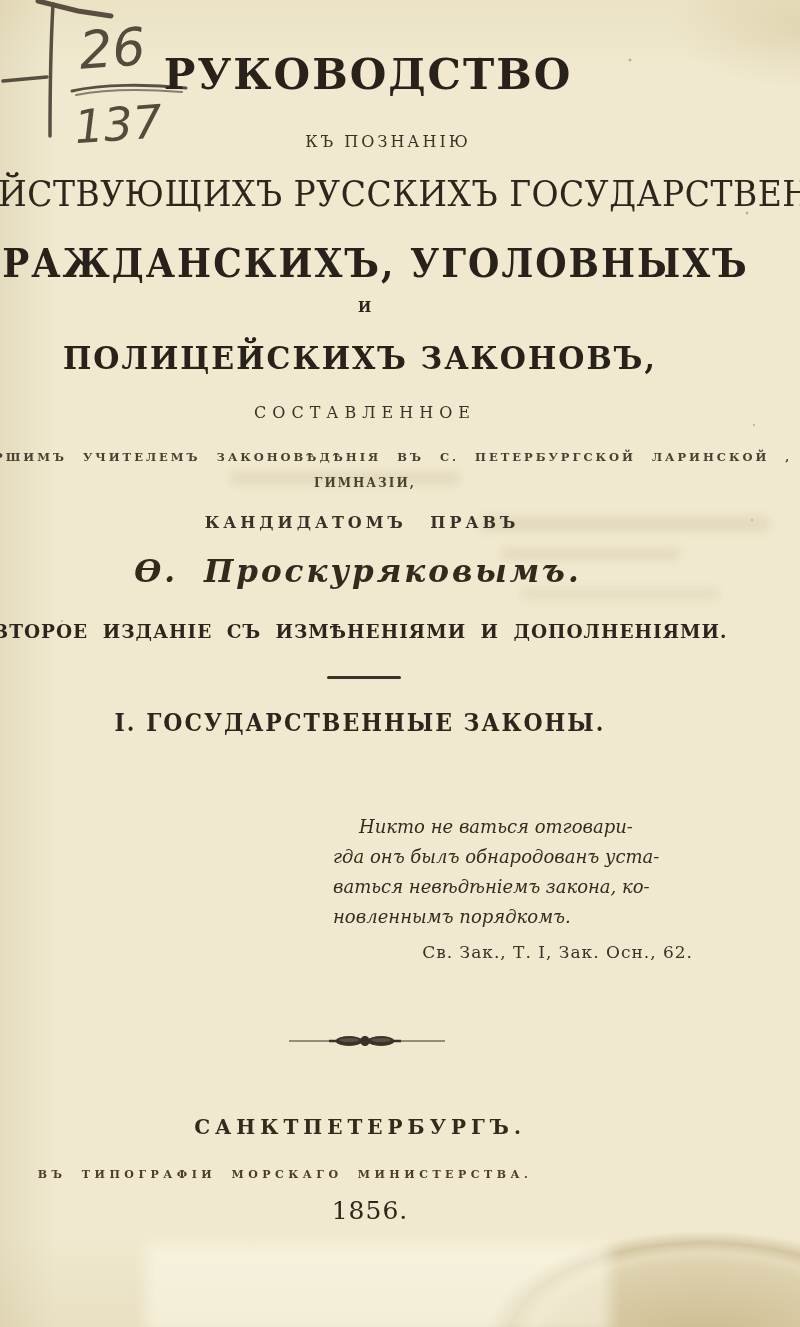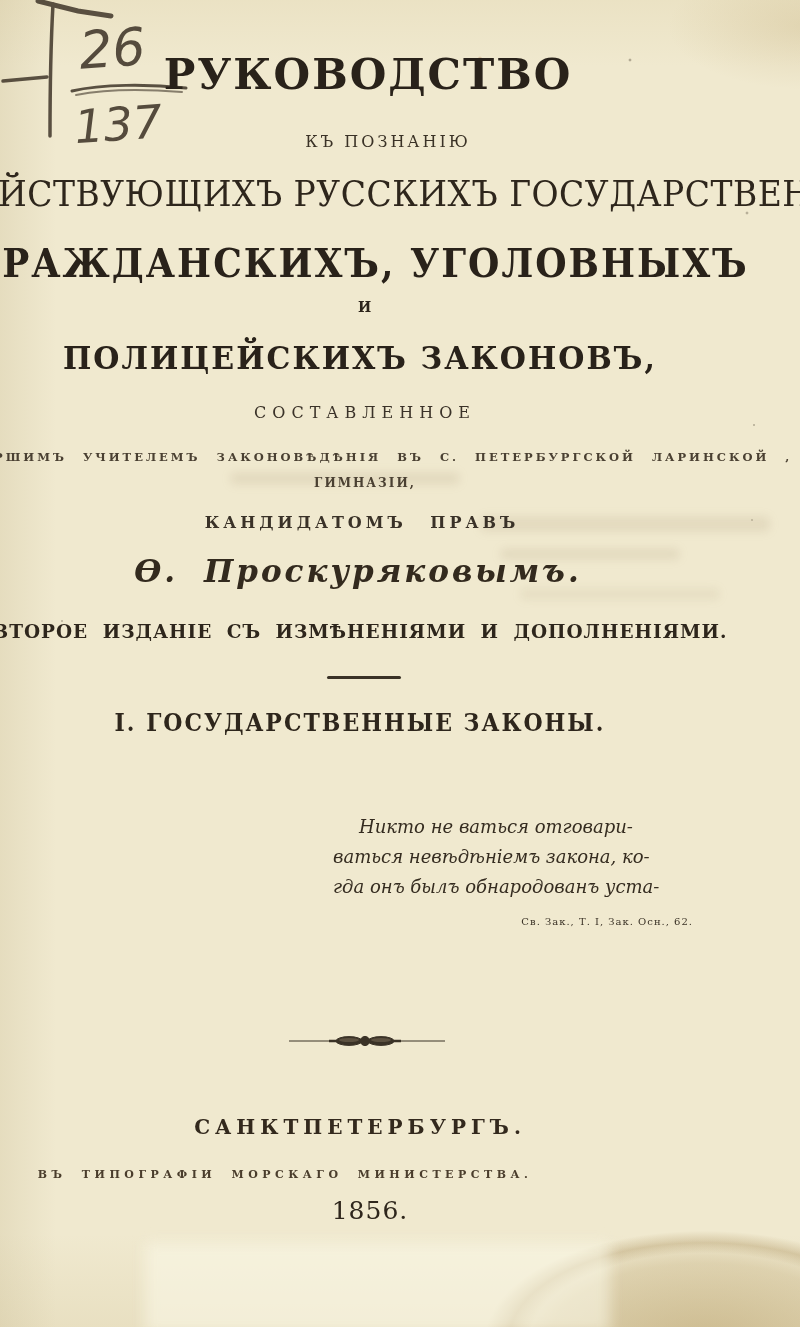--- a/index.html
+++ b/index.html
@@ -34,21 +34,21 @@
   .author       {top:553px; font-size:31px; font-weight:bold; font-style:italic; letter-spacing:3px; word-spacing:12px; transform:translateX(-42px); color:#332a1e;}
   .edition      {top:621px; font-size:18.5px; font-weight:bold; letter-spacing:1px; word-spacing:7px; transform:translateX(-40px); color:#2e261c;}
   .small-rule   {top:676px; left:327px; right:auto; width:74px; height:3px; background:#3a3226; border-radius:2px;}
   .section-head {top:709px; font-size:22px; font-weight:bold; letter-spacing:2px; transform:translateX(-40px) scaleY(1.12); color:#2e261c;}
   .epigraph{
     position:absolute; left:333px; top:812px; width:382px;
     font-style:italic; font-size:18px; line-height:30px; color:#352c20;
     text-align:left; white-space:nowrap;
   }
   .epigraph .ep-line:first-child{text-indent:26px;}
-  .citation{font-style:normal; font-size:10px; letter-spacing:1px; text-align:right; padding-right:22px; margin-top:5px; color:#3a3226;}
+  .citation{font-style:normal; font-size:17px; letter-spacing:1px; text-align:right; padding-right:22px; margin-top:5px; color:#3a3226;}
   .city         {top:1115px; font-size:20px; font-weight:bold; letter-spacing:5px; transform:translateX(-40px); color:#33291d;}
   .publisher    {top:1168px; font-size:11px; font-weight:bold; letter-spacing:4.5px; word-spacing:7px; transform:translateX(-115px); color:#4a3d2c;}
   .year         {top:1196px; font-size:25px; letter-spacing:1px; transform:translateX(-30px); color:#2e261c;}
   .shelfmark{position:absolute; left:0; top:0; width:200px; height:155px;}
   .ornament{position:absolute; left:287px; top:1032px; width:160px; height:18px;}
   .smudge{position:absolute; filter:blur(4px); background:rgba(158,138,98,.14); border-radius:6px;}
   .lightband{position:absolute; left:145px; top:1243px; width:465px; height:90px; background:rgba(252,249,233,.55); filter:blur(7px);}
 </style>
 </head>
 <body>
@@ -88,22 +88,23 @@
   <div class="line degree">КАНДИДАТОМЪ ПРАВЪ</div>
   <div class="line author">Ѳ. Проскуряковымъ.</div>
 
   <div class="line edition">ВТОРОЕ ИЗДАНІЕ СЪ ИЗМѢНЕНІЯМИ И ДОПОЛНЕНІЯМИ.</div>
   <div class="line small-rule"></div>
 
   <div class="line section-head">I. ГОСУДАРСТВЕННЫЕ ЗАКОНЫ.</div>
 
   <div class="epigraph">
     <div class="ep-line">Никто не ваться отговари-</div>
+    <div class="ep-line">гда онъ былъ обнародованъ уста-</div>
     <div class="ep-line">ваться невѣдѣніемъ закона, ко-</div>
-    <div class="ep-line">гда онъ былъ обнародованъ уста-</div>
+    <div class="ep-line">новленнымъ порядкомъ.</div>
     <div class="citation">Св. Зак., Т. I, Зак. Осн., 62.</div>
   </div>
 
   <svg class="ornament" viewBox="0 0 160 18">
     <g fill="#3a3226" stroke="#3a3226">
       <line x1="2" y1="9" x2="158" y2="9" stroke-width="1"></line>
       <line x1="42" y1="9" x2="114" y2="9" stroke-width="2.4"></line>
       <ellipse cx="62" cy="9" rx="13" ry="4.4"></ellipse>
       <ellipse cx="94" cy="9" rx="13" ry="4.4"></ellipse>
       <circle cx="78" cy="9" r="4.6"></circle>

